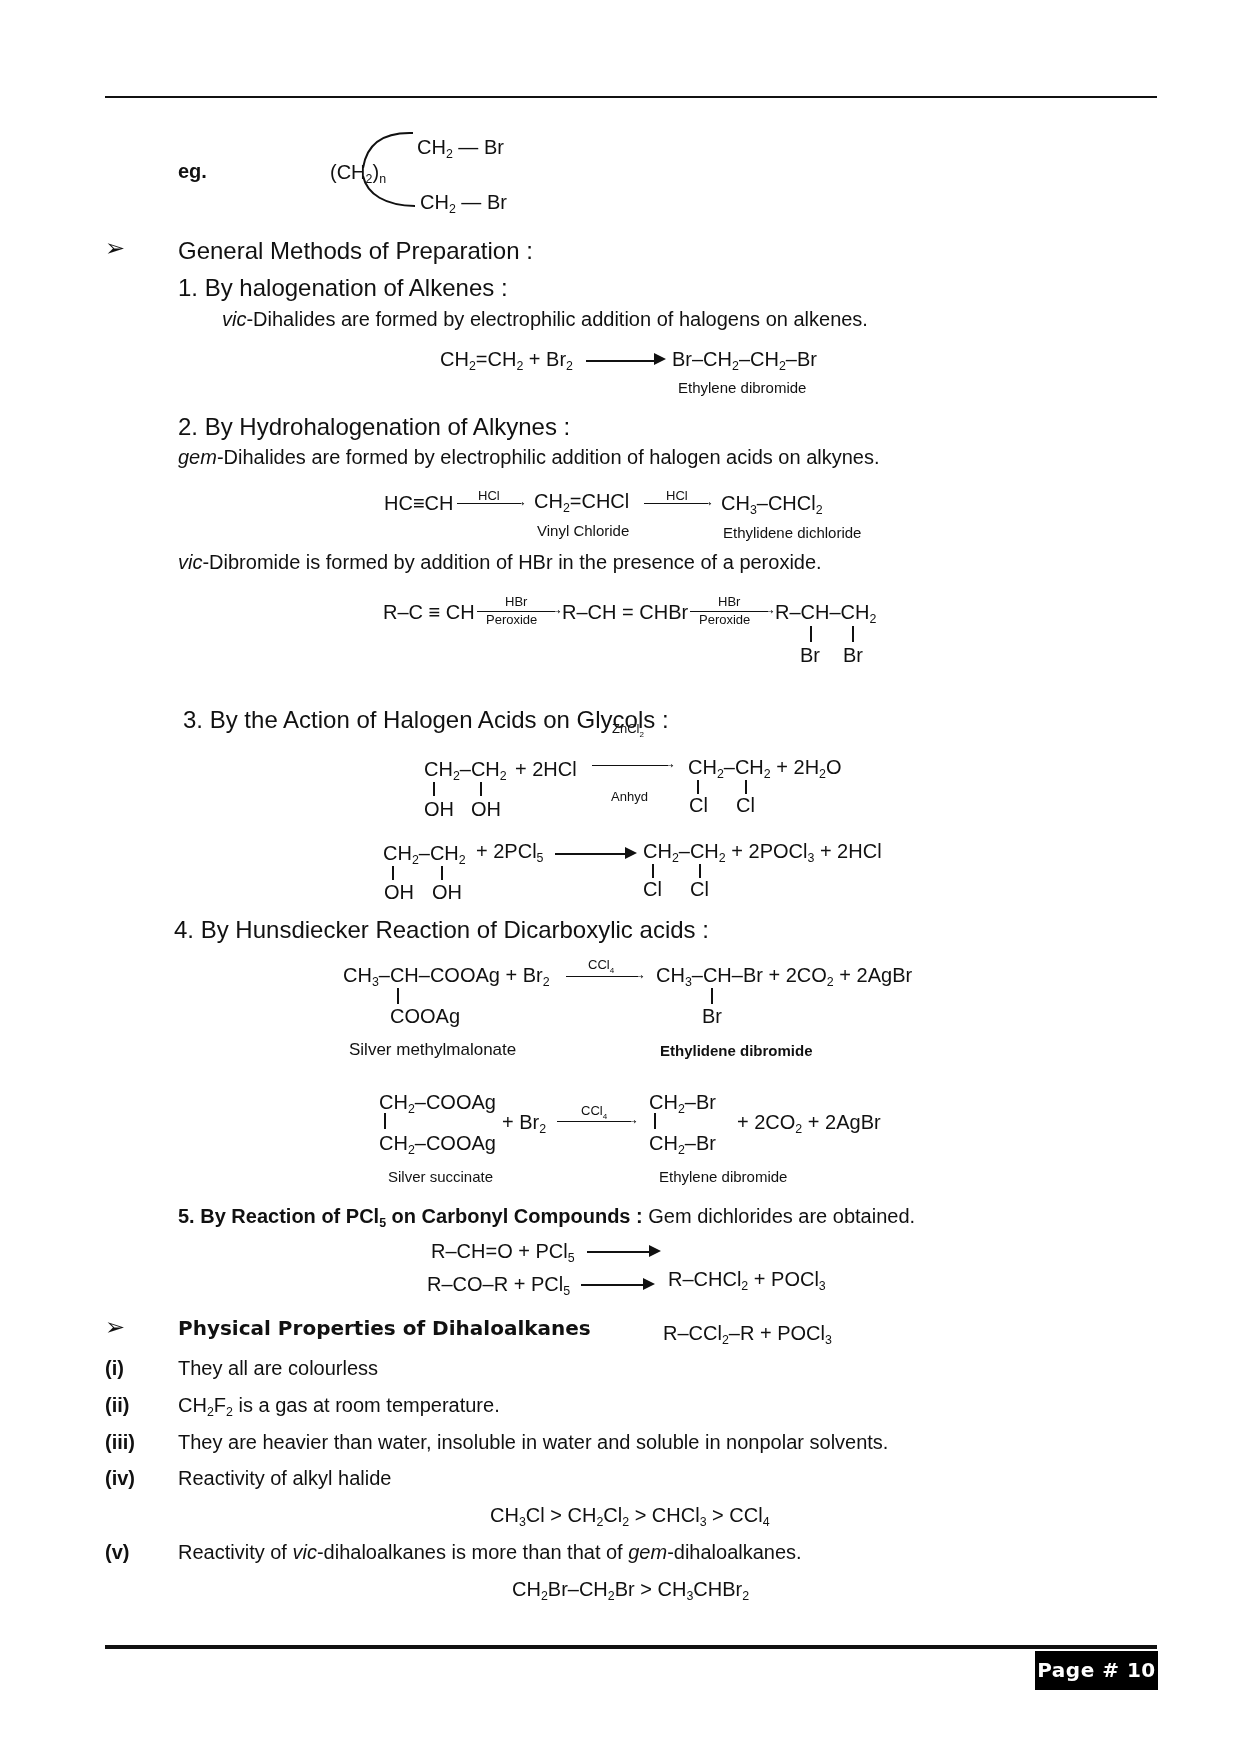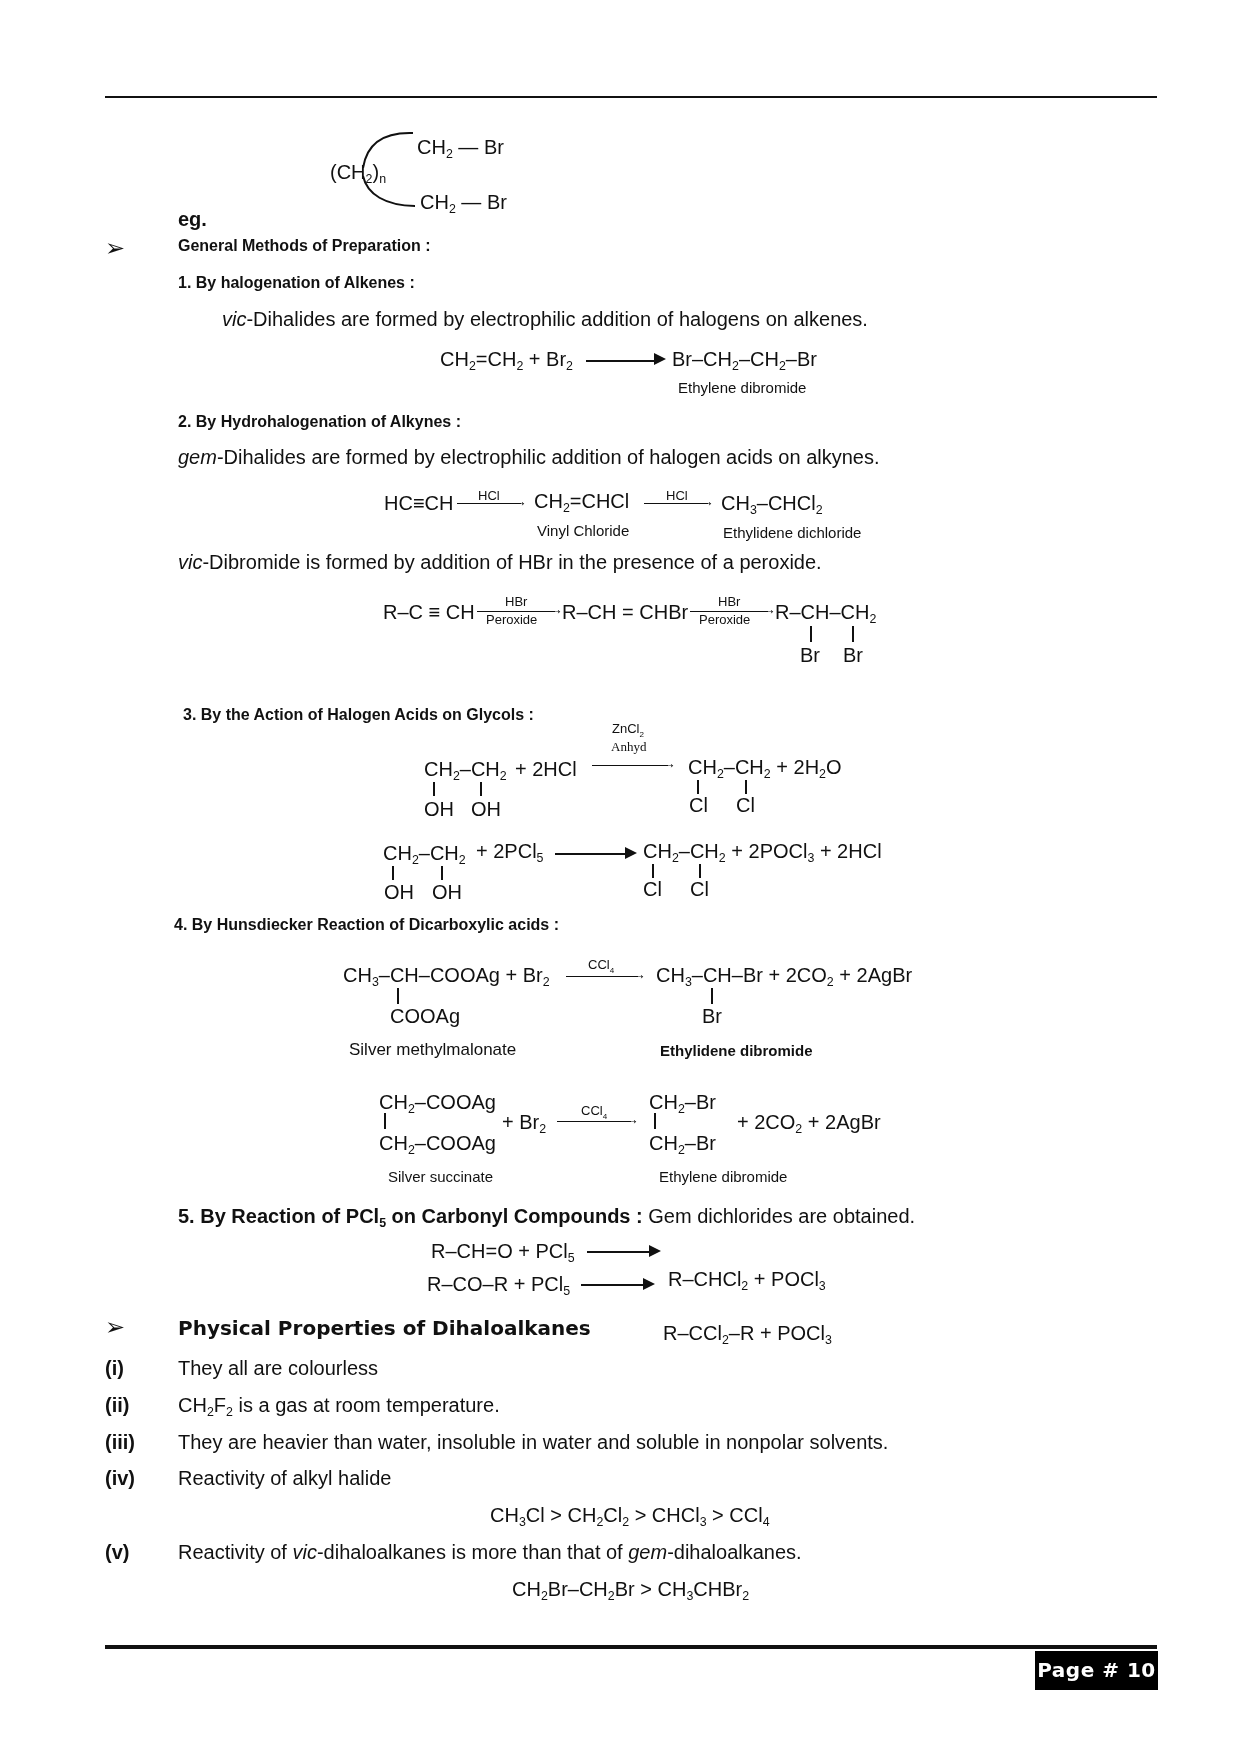--- a/index.html
+++ b/index.html
@@ -2,22 +2,22 @@
 <html><head>
 <meta charset="utf-8">
 <style>
   html, body { margin: 0; padding: 0; background: #ffffff; }
   body { width: 1240px; height: 1754px; position: relative; font-family: "Liberation Sans", sans-serif; color: #111; overflow: hidden; }
   .abs { position: absolute; white-space: nowrap; }
   .rule-top { position: absolute; left: 105px; top: 96px; width: 1052px; height: 2px; background: #111; }
   .rule-bottom { position: absolute; left: 105px; top: 1645px; width: 1052px; height: 4px; background: #111; }
   .page-box { position: absolute; left: 1035px; top: 1651px; width: 123px; height: 39px; background: #000; color: #fff; font-family: "DejaVu Sans", sans-serif; font-weight: bold; font-size: 20px; line-height: 39px; text-align: center; letter-spacing: 0.5px; }
   .body-text { font-size: 20px; }
-  .bold { font-weight: bold; margin-top: 48px; }
-  .heading-bold { font-weight: bold; font-size: 16px; }
+  .bold { font-weight: bold; }
+  .heading-bold { font-weight: normal; font-size: 24px; }
   .heading-heavy { font-family: "DejaVu Sans", sans-serif; font-weight: bold; font-size: 20px; }
   .chem { font-size: 20px; }
   .label { font-size: 15px; }
   .tiny { font-size: 13px; }
   sub { font-size: 62%; vertical-align: -4px; line-height: 0; }
   .bullet { position: absolute; font-size: 24px; left: 105px; }
   .arrow-line { position: absolute; height: 1.5px; background: #111; }
   .vbond { position: absolute; width: 1.5px; background: #111; }
   .roman { position: absolute; left: 105px; font-size: 20px; font-weight: bold; }
   .italic { font-style: italic; }
@@ -82,21 +82,21 @@
 <div class="abs chem" style="left:843px; top:644px;">Br</div>
 
 <div class="abs heading-bold" style="left:183px; top:706px;">3. By the Action of Halogen Acids on Glycols :</div>
 
 <div class="abs chem" style="left:424px; top:758px;">CH<sub>2</sub>–CH<sub>2</sub></div>
 <div class="vbond" style="left:433px; top:782px; height:14px;"></div>
 <div class="vbond" style="left:480px; top:782px; height:14px;"></div>
 <div class="abs chem" style="left:424px; top:798px;">OH</div>
 <div class="abs chem" style="left:471px; top:798px;">OH</div>
 <div class="abs chem" style="left:515px; top:758px;">+ 2HCl</div>
-<div class="abs tiny" style="left:611px; top:739px;font-family:Liberation Serif, serif;">Anhyd</div>
+<div class="abs tiny" style="left:611px; top:789px;">Anhyd</div>
 <div class="arrow-line" style="left:592px; top:765px; width:76px; height:1px;"></div>
 <div class="abs" style="left:662px; top:755px; font-size:14px;">→</div>
 <div class="abs tiny" style="left:612px; top:721px;">ZnCl<sub>2</sub></div>
 <div class="abs chem" style="left:688px; top:756px;">CH<sub>2</sub>–CH<sub>2</sub> + 2H<sub>2</sub>O</div>
 <div class="vbond" style="left:697px; top:780px; height:14px;"></div>
 <div class="vbond" style="left:745px; top:780px; height:14px;"></div>
 <div class="abs chem" style="left:689px; top:794px;">Cl</div>
 <div class="abs chem" style="left:736px; top:794px;">Cl</div>
 
 <div class="abs chem" style="left:383px; top:842px;">CH<sub>2</sub>–CH<sub>2</sub></div>

